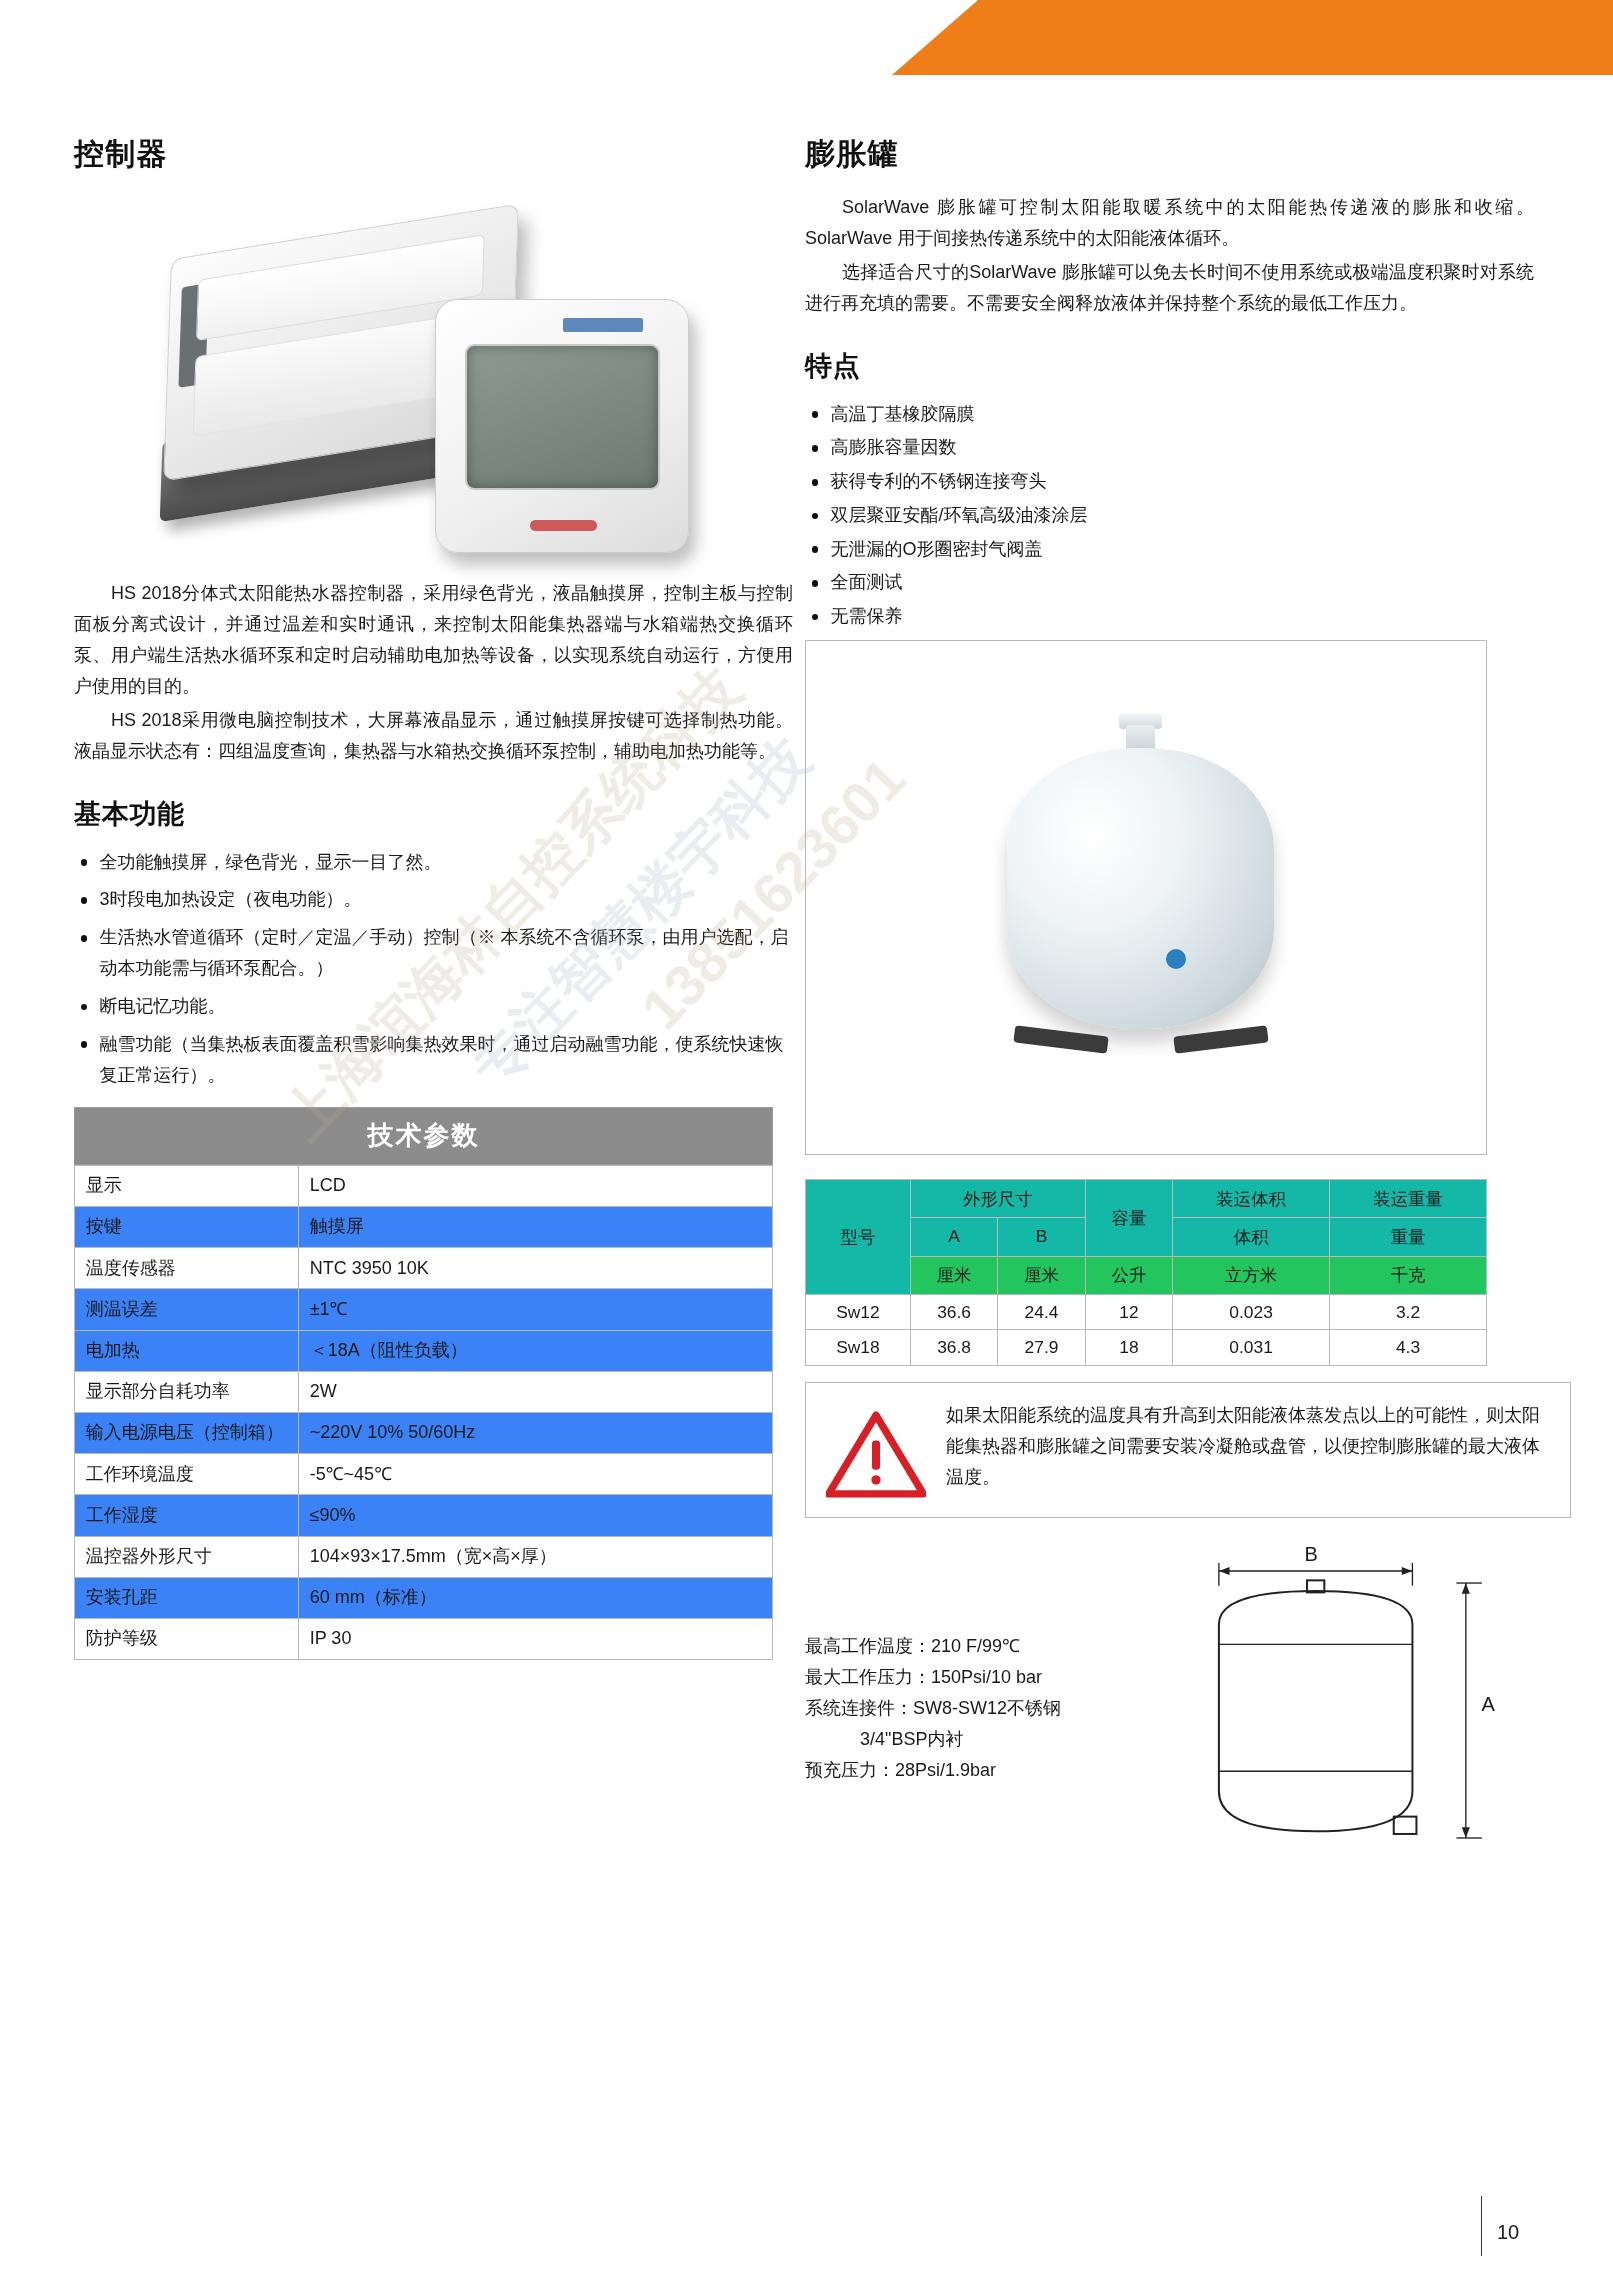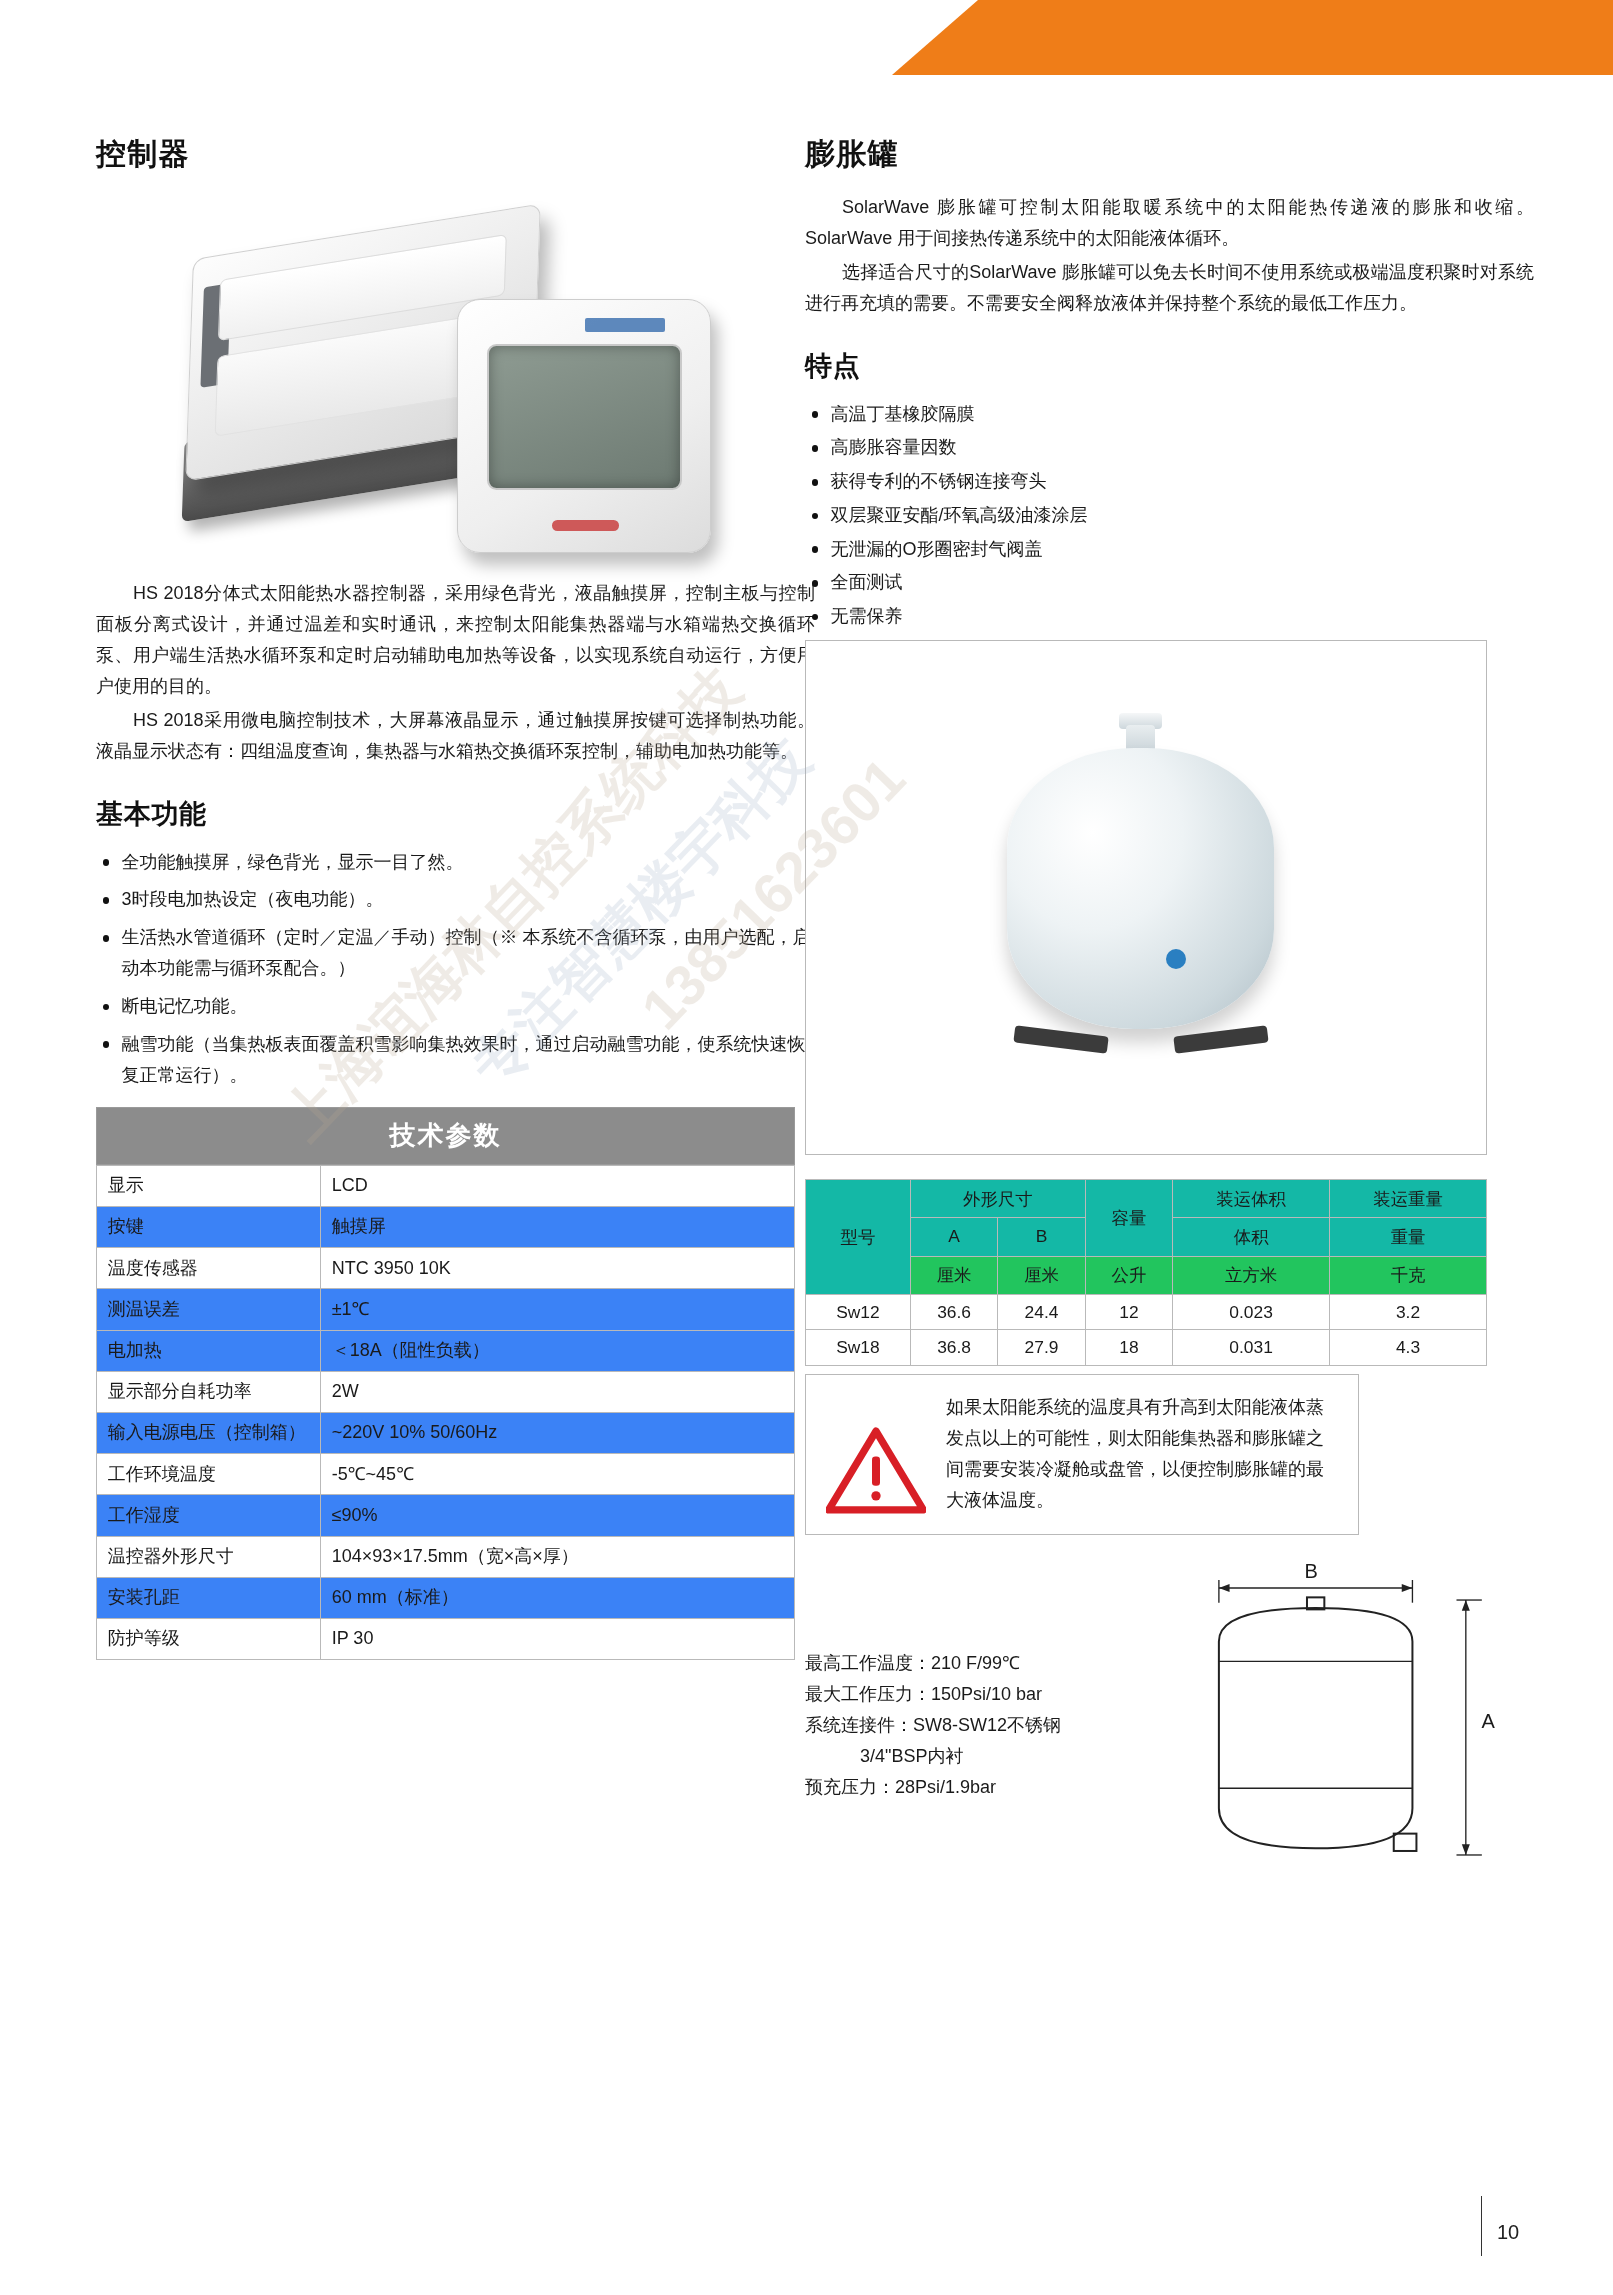--- a/index.html
+++ b/index.html
@@ -14,21 +14,21 @@
   }
   
   .top-orange {
     position:absolute; top:0; right:0; width:722px; height:75px;
     background:#ef7d18;
     clip-path: polygon(86px 0, 722px 0, 722px 75px, 0 75px);
   }
 
   
   .page { position:absolute; top:0; left:0; width:1614px; height:2295px; }
-  .col-left  { position:absolute; left:96px;  top:134px; width:719px; }
+  .col-left  { position:absolute; left:74px;  top:134px; width:719px; }
   .col-right { position:absolute; left:805px; top:134px; width:729px; }
 
   h2.sec-title {
     font-size:30px; font-weight:bold; margin:0 0 17.4px 0; letter-spacing:1.3px;
     color:#111;
   }
   h3.sub-title {
     font-size:27px; font-weight:bold; margin:29px 0 14.7px 0; letter-spacing:0.7px;
     color:#111;
   }
@@ -160,22 +160,22 @@
     text-align:center;
   }
   table.dims td, table.dims th {
     border:0.7px solid #b9b9b9; padding:6.7px 4px; font-weight:normal;
   }
   table.dims .hdr { background:#14b8a6; }
   table.dims .shade { background:#22c55e; }
 
   
   .warn {
-    display:flex; gap:20px; align-items:flex-end;
-    border:0.7px solid #b9b9b9; padding:17.4px 20px; margin-top:8px; width:554px;
+    display:flex; gap:20px; align-items:flex-start;
+    border:0.7px solid #b9b9b9; padding:17.4px 20px; margin-top:16px; width:766px;
   }
   .warn .tri { width:100px; flex:0 0 100px; padding-top:10.7px; }
   .warn p { margin:0; font-size:18px; line-height:31px; }
 
   
   .bottom-row { display:flex; margin-top:33px; width:729px; }
   .spec-text { font-size:18px; line-height:31px; width:314px; padding-top:80px; }
   .spec-text div { white-space:pre; }
   .drawing { position:relative; width:374px; height:307px; margin-left:13.4px; }
   .drawing svg { position:absolute; left:0; top:0; }

